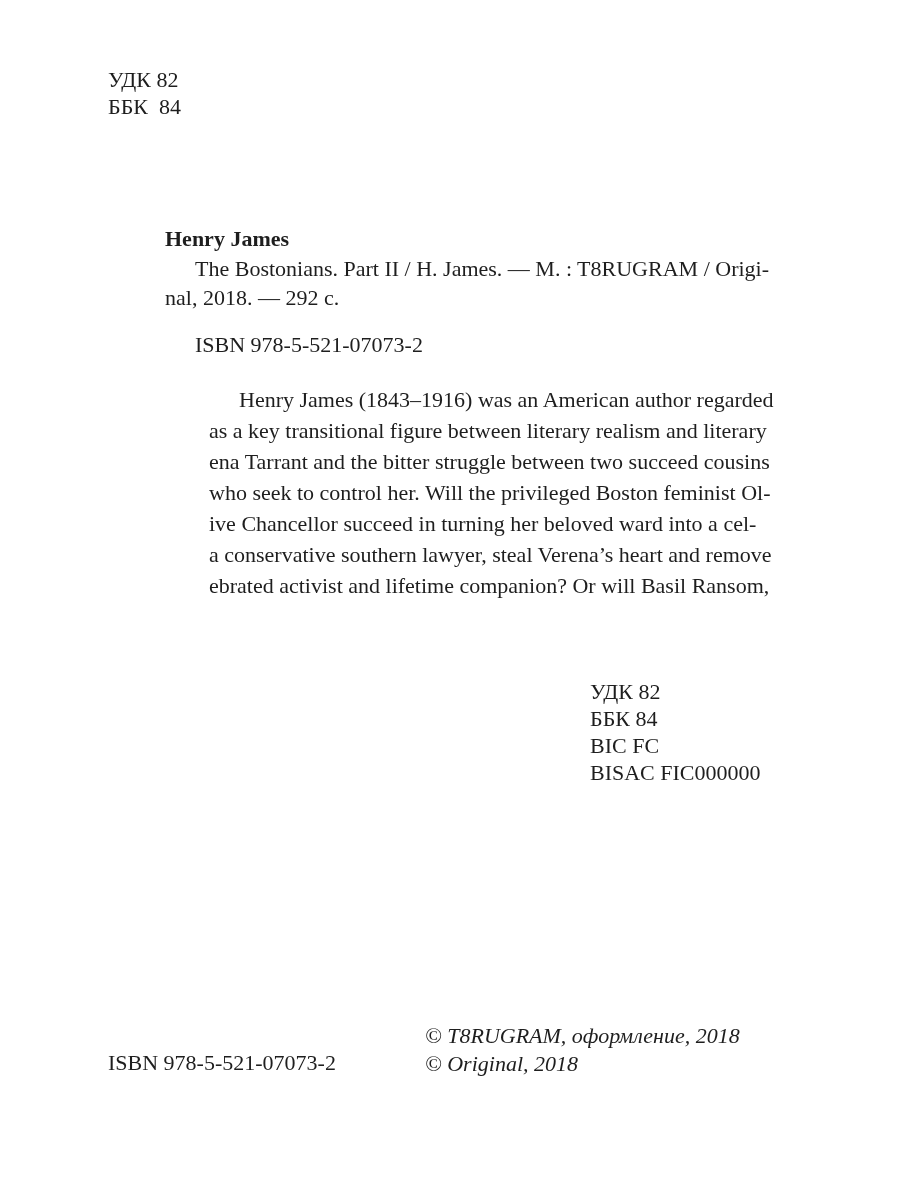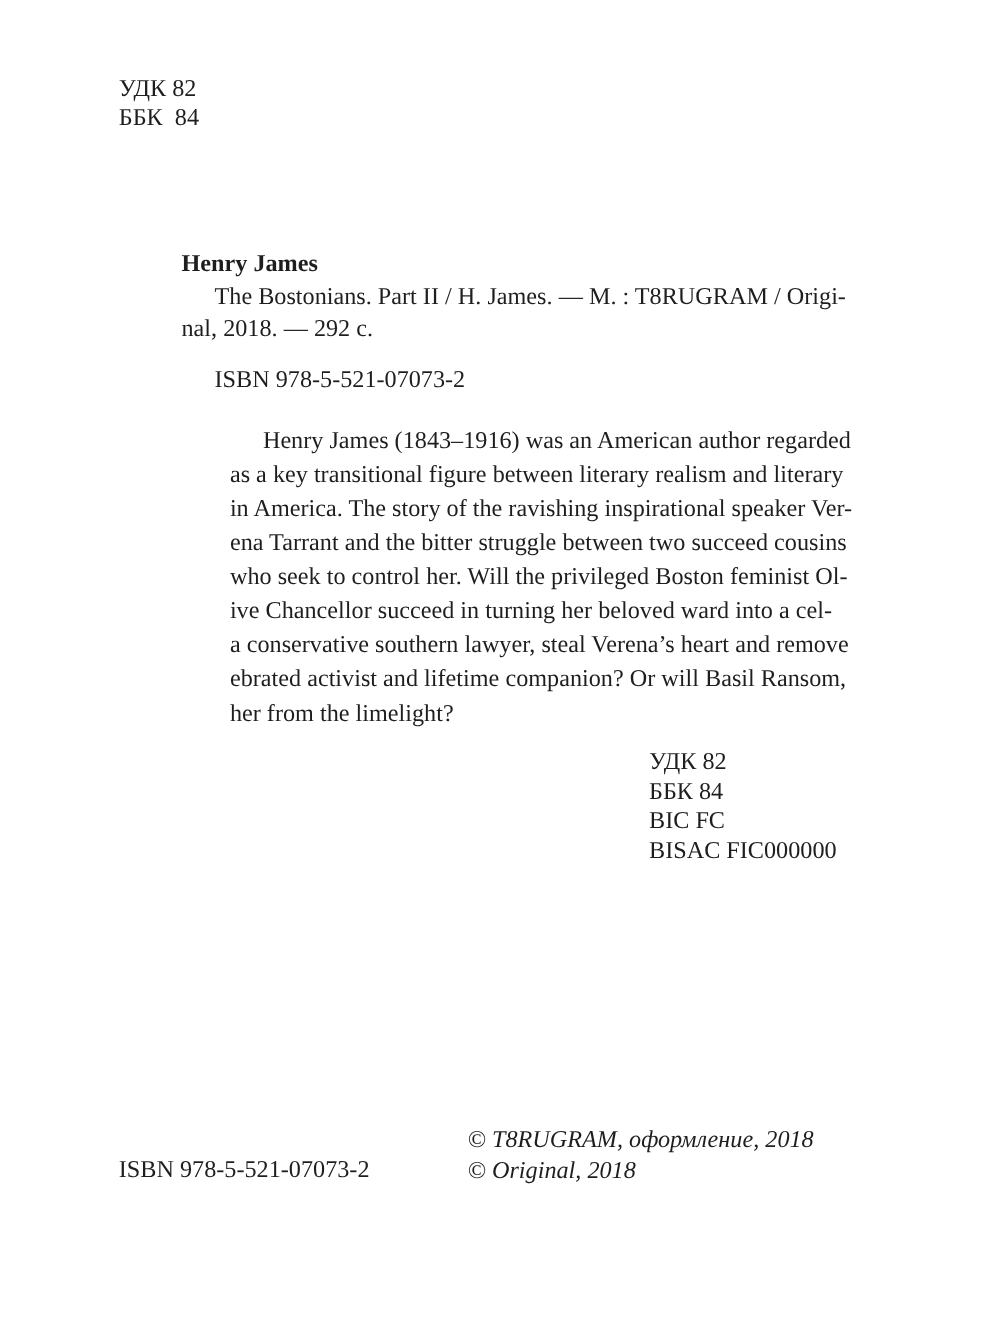--- a/index.html
+++ b/index.html
@@ -57,27 +57,25 @@
 <div class="abs biblio">
   <div class="line indent">The Bostonians. Part II / H. James. — M. : T8RUGRAM / Origi-</div>
   <div class="line">nal, 2018. — 292 c.</div>
 </div>
 
 <div class="abs isbn-mid">ISBN 978-5-521-07073-2</div>
 
 <div class="abs abstract">
   <div class="line indent">Henry James (1843–1916) was an American author regarded</div>
   <div class="line">as a key transitional figure between literary realism and literary</div>
-  <div class="line">in America. The story of the ravishing inspirational speaker Ver-</div>
   <div class="line">ena Tarrant and the bitter struggle between two succeed cousins</div>
   <div class="line">who seek to control her. Will the privileged Boston feminist Ol-</div>
   <div class="line">ive Chancellor succeed in turning her beloved ward into a cel-</div>
   <div class="line">a conservative southern lawyer, steal Verena’s heart and remove</div>
   <div class="line">ebrated activist and lifetime companion? Or will Basil Ransom,</div>
-  <div class="line">her from the limelight?</div>
 </div>
 
 <div class="abs right-codes">
   <div class="line">УДК 82</div>
   <div class="line">ББК 84</div>
   <div class="line">BIC FC</div>
   <div class="line">BISAC FIC000000</div>
 </div>
 
 <div class="abs isbn-bottom">ISBN 978-5-521-07073-2</div>

